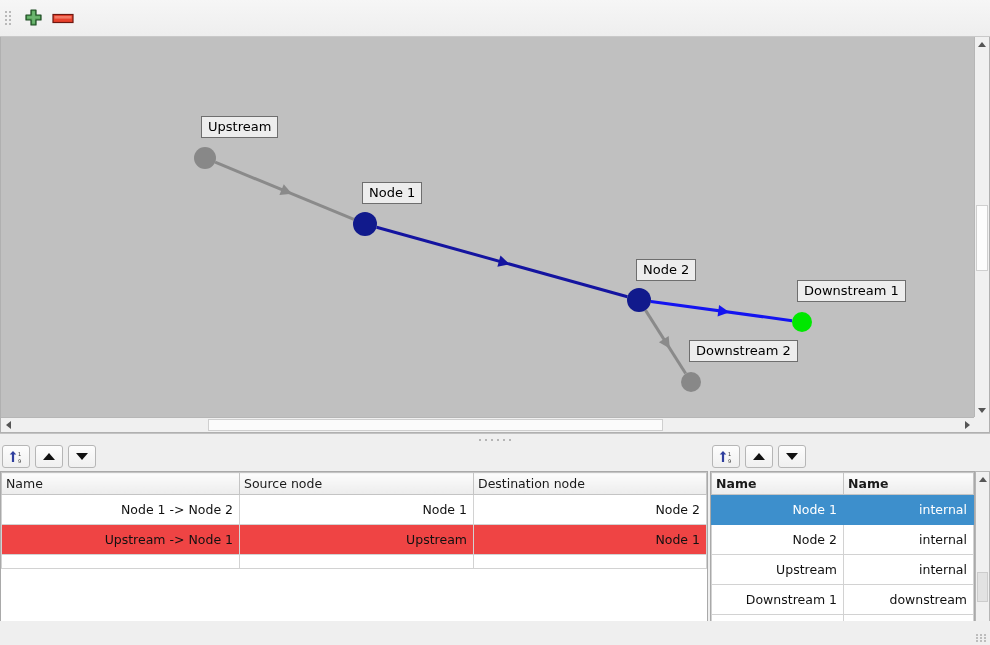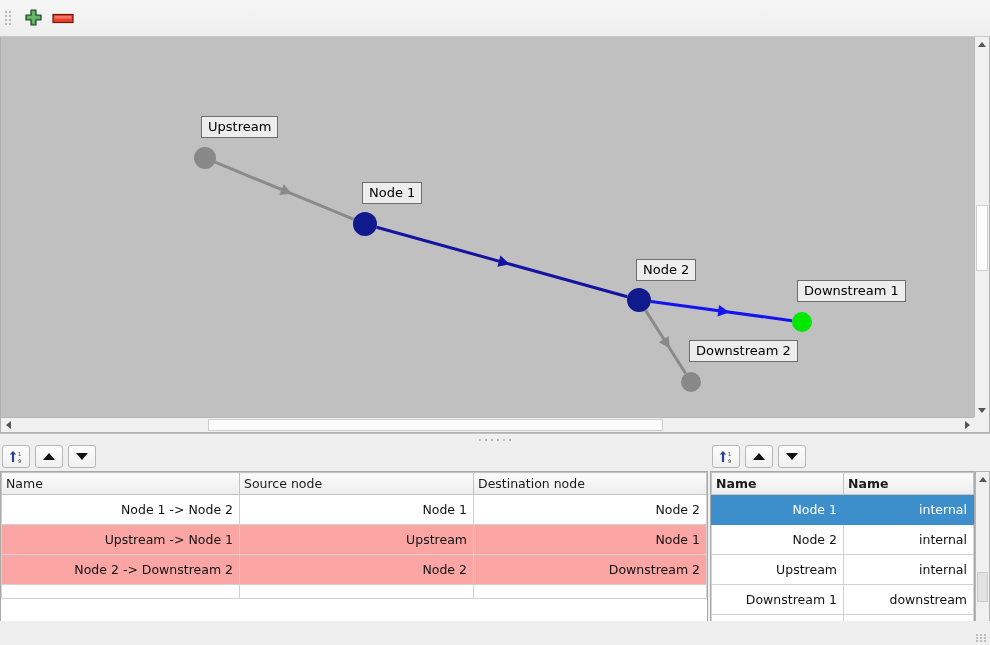--- a/index.html
+++ b/index.html
@@ -117,21 +117,21 @@
     font-weight: normal;
     height: 22px; padding: 0 4px; text-align: left;
     color: #1a1a1a;
   }
   table.grid.bold-head th { font-weight: bold; }
   table.grid td {
     border: 1px solid #d2d2d2;
     height: 30px; padding: 0 6px; text-align: right;
     color: #111; overflow: hidden; white-space: nowrap;
   }
-  table.grid tr.alt td { background: #fca5a5; }
+  table.grid tr.alt td { background: #ef4444; }
   table.grid tr.sel td { background: #3d8fcc; color: #fff; border-color: #3d8fcc; }
   table.grid tr.empty td { height: 14px; }
 
   .grid-frame { position: relative; border: 1px solid #a9a9a9; background: #fff; overflow: hidden; }
   .grid-frame.left { width: 708px; height: 165px; }
   .grid-frame.right { width: 265px; height: 165px; }
 
   .right-panel-scroll {
     position: absolute; right: 0; top: 28px; width: 15px; height: 165px;
     background: #f0f0f0; border: 1px solid #b6b6b6;
@@ -287,25 +287,20 @@
             <tr>
               <td>Node 1 -&gt; Node 2</td>
               <td>Node 1</td>
               <td>Node 2</td>
             </tr>
             <tr class="alt">
               <td>Upstream -&gt; Node 1</td>
               <td>Upstream</td>
               <td>Node 1</td>
             </tr>
-            <tr class="alt">
-              <td>Node 2 -&gt; Downstream 2</td>
-              <td>Node 2</td>
-              <td>Downstream 2</td>
-            </tr>
             <tr class="empty">
               <td></td>
               <td></td>
               <td></td>
             </tr>
           </tbody>
       </table>
     </div>
   </div>
 

